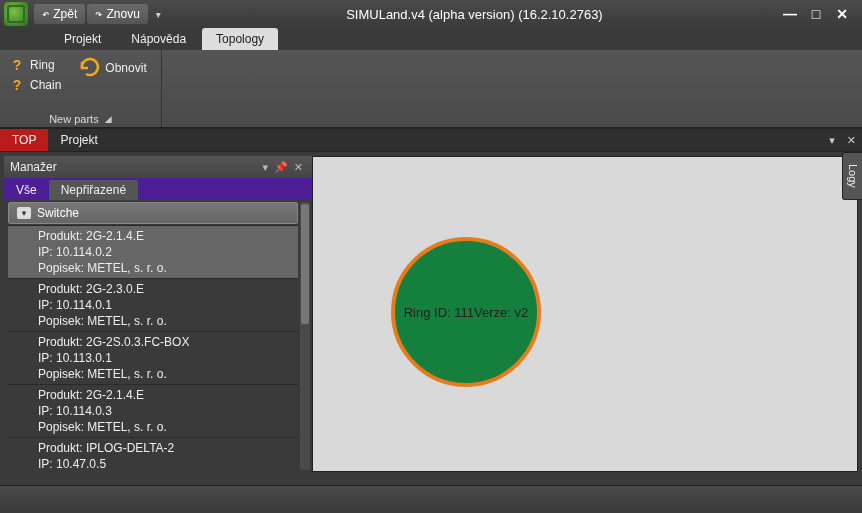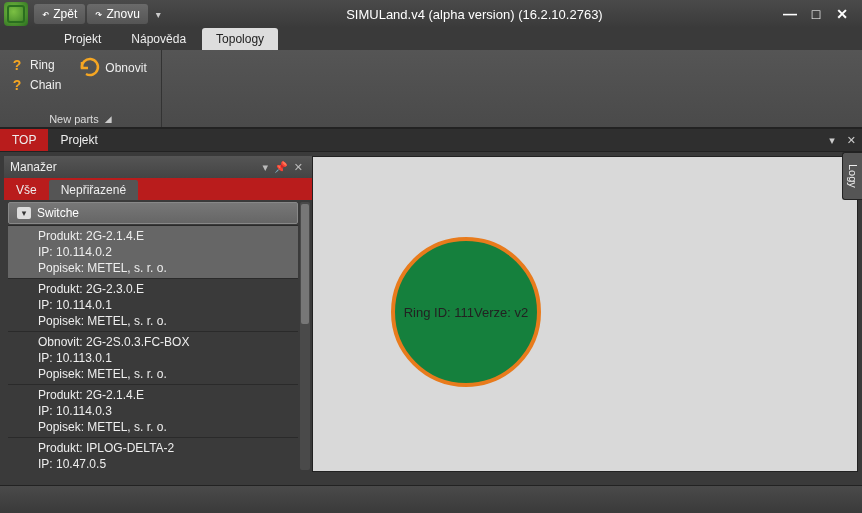--- a/index.html
+++ b/index.html
@@ -42,21 +42,21 @@
 .doc-tab-ctrl { color: #ccc; padding: 0 6px; cursor: pointer; font-size: 11px; }
 
 
 .main { display: flex; height: 324px; background: #3a3a3a; padding: 4px; }
 
 
 .panel { width: 308px; background: #3a3a3a; display: flex; flex-direction: column; }
 .panel-header { height: 22px; background: linear-gradient(#555,#444); display: flex; align-items: center; padding: 0 6px; color: #eee; font-size: 12px; }
 .panel-header .spacer { flex:1; }
 .panel-header .ctl { color: #bbb; padding: 0 3px; cursor: pointer; font-size: 11px; }
-.panel-tabs { height: 22px; display: flex; align-items: flex-end; background: #b91c1c; }
+.panel-tabs { height: 22px; display: flex; align-items: flex-end; background: #4c1d95; }
 .panel-tab { padding: 3px 12px; color: #eee; font-size: 12px; cursor: pointer; }
 .panel-tab.active { background: #555; border-radius: 2px 2px 0 0; }
 .panel-body { flex:1; background: #3a3a3a; overflow: hidden; position: relative; }
 .tree { position: absolute; left: 4px; right: 14px; top: 2px; }
 .tree-header { background: linear-gradient(#777,#666); border: 1px solid #888; border-radius: 2px; padding: 3px 8px; color: #fff; font-size: 12px; display: flex; align-items: center; gap: 6px; cursor: pointer; margin-bottom: 1px; }
 .tree-header .chev { background: #ddd; color:#333; width: 14px; height: 12px; border-radius: 2px; font-size: 9px; display:flex; align-items:center; justify-content:center; }
 .sw-item { padding: 2px 0 2px 30px; border-top: 1px solid #2a2a2a; cursor: pointer; }
 .sw-item.sel { background: #666; }
 .sw-line { color: #eee; font-size: 12px; line-height: 16px; }
 .tree-scroll { position: absolute; right: 2px; top: 2px; bottom: 2px; width: 10px; background: #4a4a4a; border-radius: 2px; }
@@ -163,21 +163,21 @@
           <div class="sw-line">Produkt: 2G-2.1.4.E</div>
           <div class="sw-line">IP: 10.114.0.2</div>
           <div class="sw-line">Popisek: METEL, s. r. o.</div>
         </div>
         <div class="sw-item">
           <div class="sw-line">Produkt: 2G-2.3.0.E</div>
           <div class="sw-line">IP: 10.114.0.1</div>
           <div class="sw-line">Popisek: METEL, s. r. o.</div>
         </div>
         <div class="sw-item">
-          <div class="sw-line">Obnovit: 2G-2S.0.3.FC-BOX</div>
+          <div class="sw-line">Produkt: 2G-2S.0.3.FC-BOX</div>
           <div class="sw-line">IP: 10.113.0.1</div>
           <div class="sw-line">Popisek: METEL, s. r. o.</div>
         </div>
         <div class="sw-item">
           <div class="sw-line">Produkt: 2G-2.1.4.E</div>
           <div class="sw-line">IP: 10.114.0.3</div>
           <div class="sw-line">Popisek: METEL, s. r. o.</div>
         </div>
         <div class="sw-item">
           <div class="sw-line">Produkt: IPLOG-DELTA-2</div>

